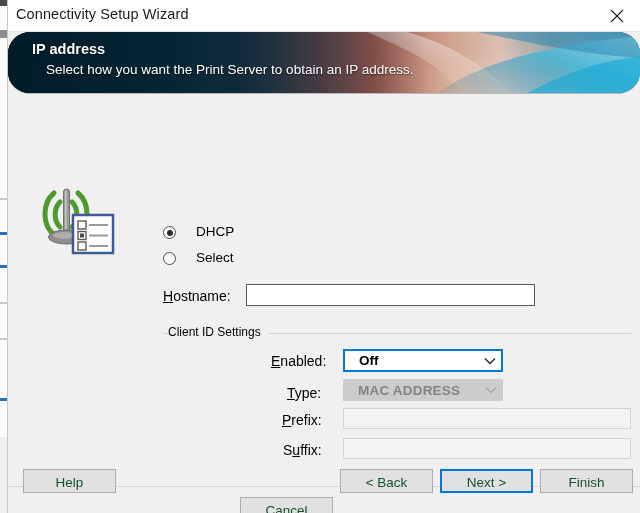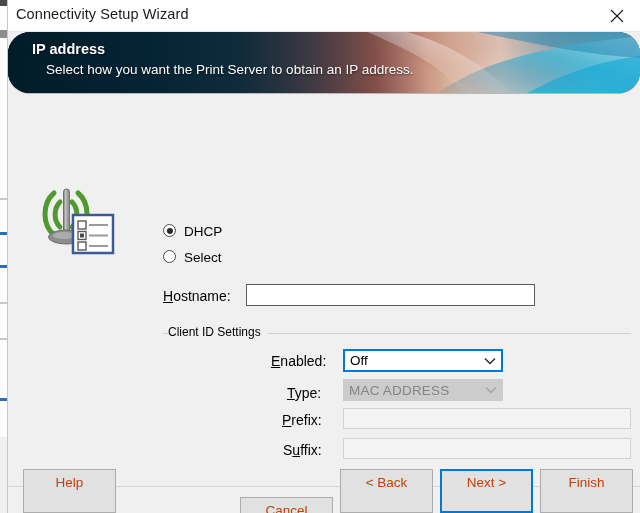--- a/index.html
+++ b/index.html
@@ -130,23 +130,24 @@
     top: 77px;
     width: 96px;
     height: 90px;
   }
   .illus svg { display: block; }
 
   
   .radio-row {
     position: absolute;
     display: flex;
-    align-items: flex-start;
+    align-items: flex-end;
     cursor: default;
     white-space: nowrap;
+    gap: 12px;
   }
   .radio-dhcp { left: 155px; top: 130px; }
   .radio-static { left: 155px; top: 156px; }
   .radio-mark {
     width: 13px; height: 13px;
     border-radius: 50%;
     border: 1px solid #4a4a4a;
     background: #ffffff;
     box-sizing: border-box;
     position: relative;
@@ -228,23 +229,24 @@
     position: absolute;
     box-sizing: border-box;
     display: flex;
     align-items: center;
     font-size: 13.5px;
     cursor: default;
     user-select: none;
   }
   .combo .combo-text {
     flex: 1;
-    padding-left: 5px;
+    padding-left: 14px;
     white-space: nowrap;
     overflow: hidden;
+    font-weight: bold;
   }
   .combo .combo-arrow {
     width: 22px;
     display: flex;
     align-items: center;
     justify-content: center;
   }
   .combo-enabled {
     left: 335px; top: 255px;
     width: 160px; height: 23px;
@@ -272,26 +274,26 @@
   }
   .footer-sep {
     position: absolute;
     left: 0; top: 0;
     width: 633px; height: 1px;
     background: #d6d6d6;
   }
   .btn {
     position: absolute;
     box-sizing: border-box;
-    height: 44px;
+    height: 24px;
     background: #e1e1e1;
     border: 1px solid #adadad;
     font-family: "Liberation Sans", sans-serif;
     font-size: 13.5px;
-    color: #c2410c;
+    color: #14532d;
     text-align: center;
     line-height: 26px;
     cursor: default;
     user-select: none;
     white-space: nowrap;
   }
   .btn.default {
     border: 2px solid #0078d7;
     line-height: 24px;
   }

